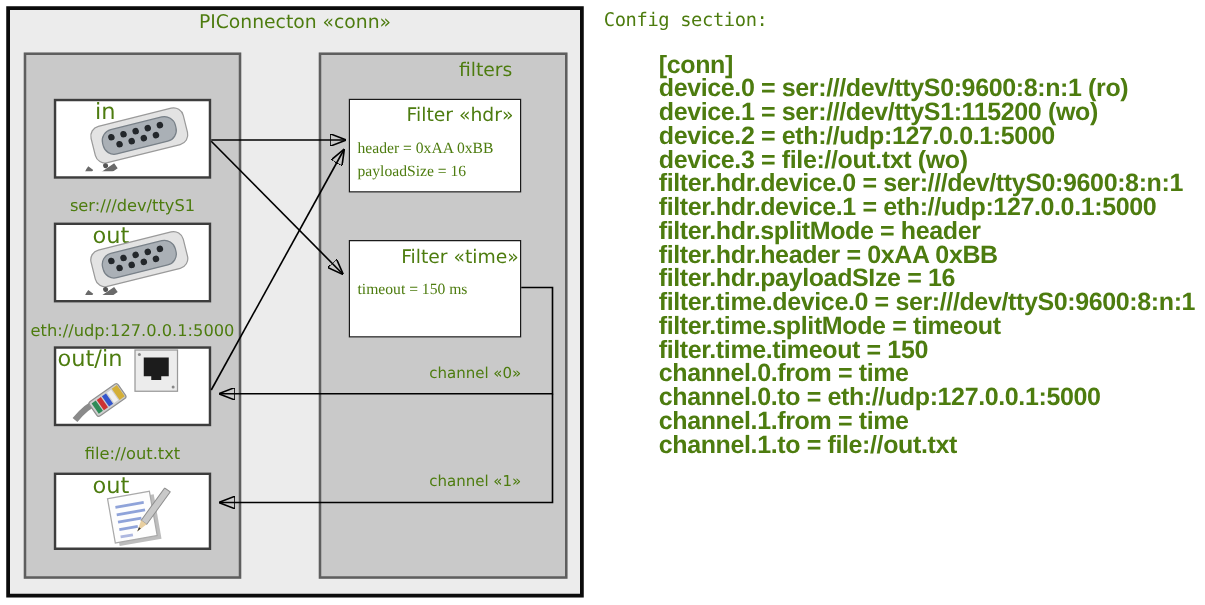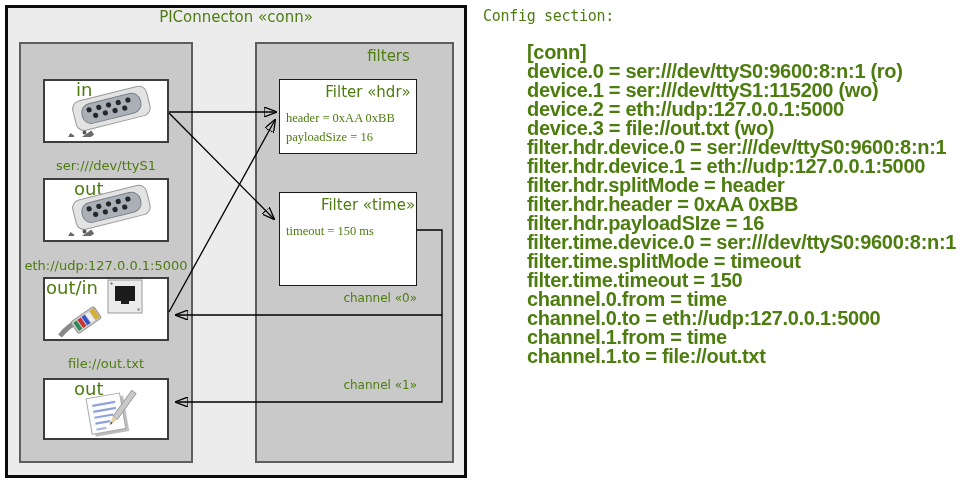--- a/index.html
+++ b/index.html
@@ -25,21 +25,21 @@
 
   .port-label{position:absolute;font-size:18px;line-height:20px;}
   .pl0{left:76px;top:80px}.pl1{left:74px;top:179px}.pl2{left:46px;top:278px}.pl3{left:74px;top:379px}
 
   .icon{position:absolute;}
   .ic0{left:56px;top:85px}.ic1{left:56px;top:184px}.ic2{left:54px;top:278px}.ic3{left:84px;top:390px}
 
   .filter-box{position:absolute;left:279px;width:138px;box-sizing:border-box;
               background:#ffffff;border:1.5px solid #1a1a1a;padding-left:40px;}
   .fb-hdr{top:79px;height:75px;}
-  .fb-time{top:192px;height:94px;}
+  .fb-time{top:192px;height:78px;}
   .filter-title{text-align:center;margin-top:3px;font-size:15px;}
   .filter-props{position:absolute;left:6px;top:29px;font-size:12.5px;line-height:19px;white-space:pre;font-family:Liberation Serif, serif;}
 
   .channel-label{position:absolute;right:547px;font-size:12px;white-space:nowrap;}
   .ch0{top:291px}.ch1{top:378px}
 
   .arrows{position:absolute;left:0;top:0;pointer-events:none;}
   .arrows path{stroke:#000;stroke-width:1.3;fill:none;}
 
   

